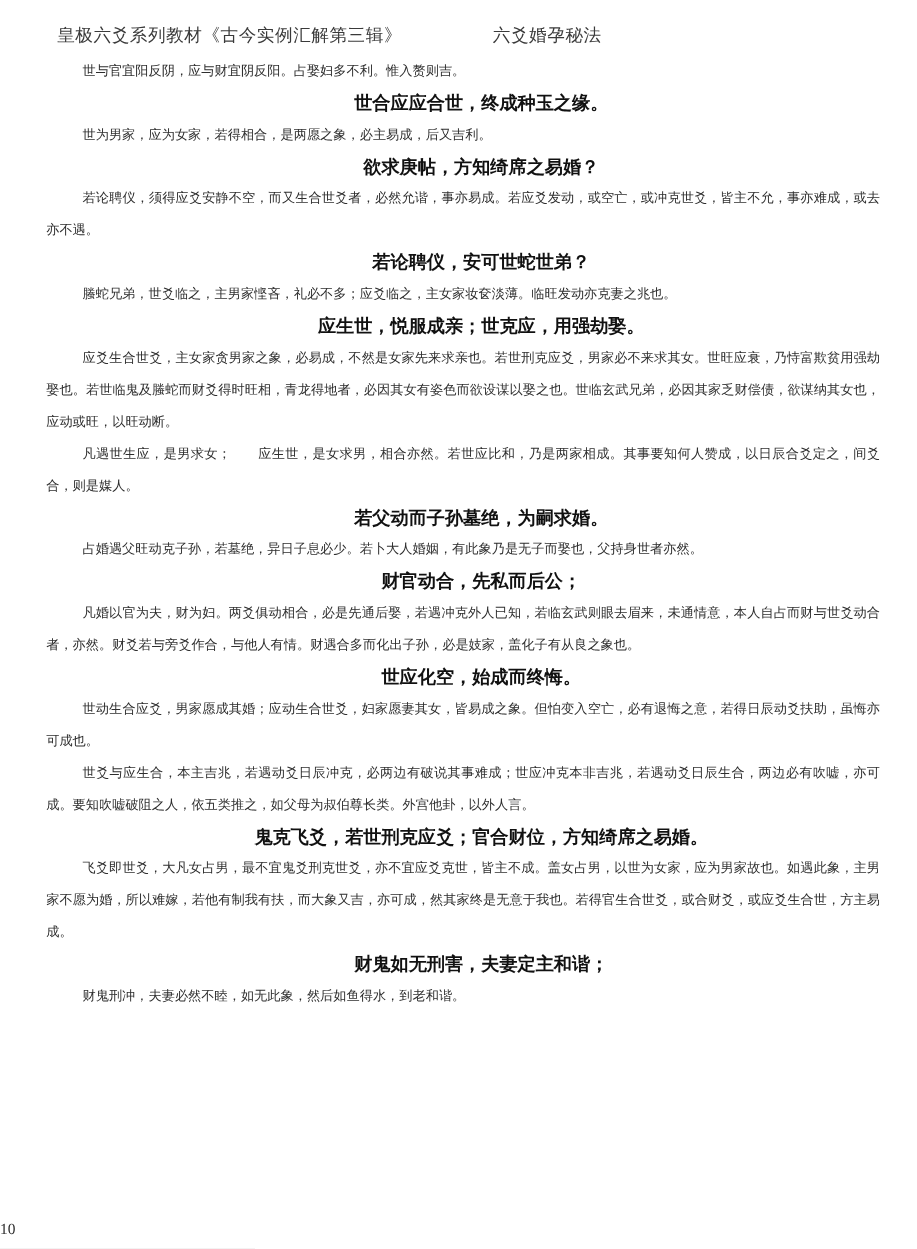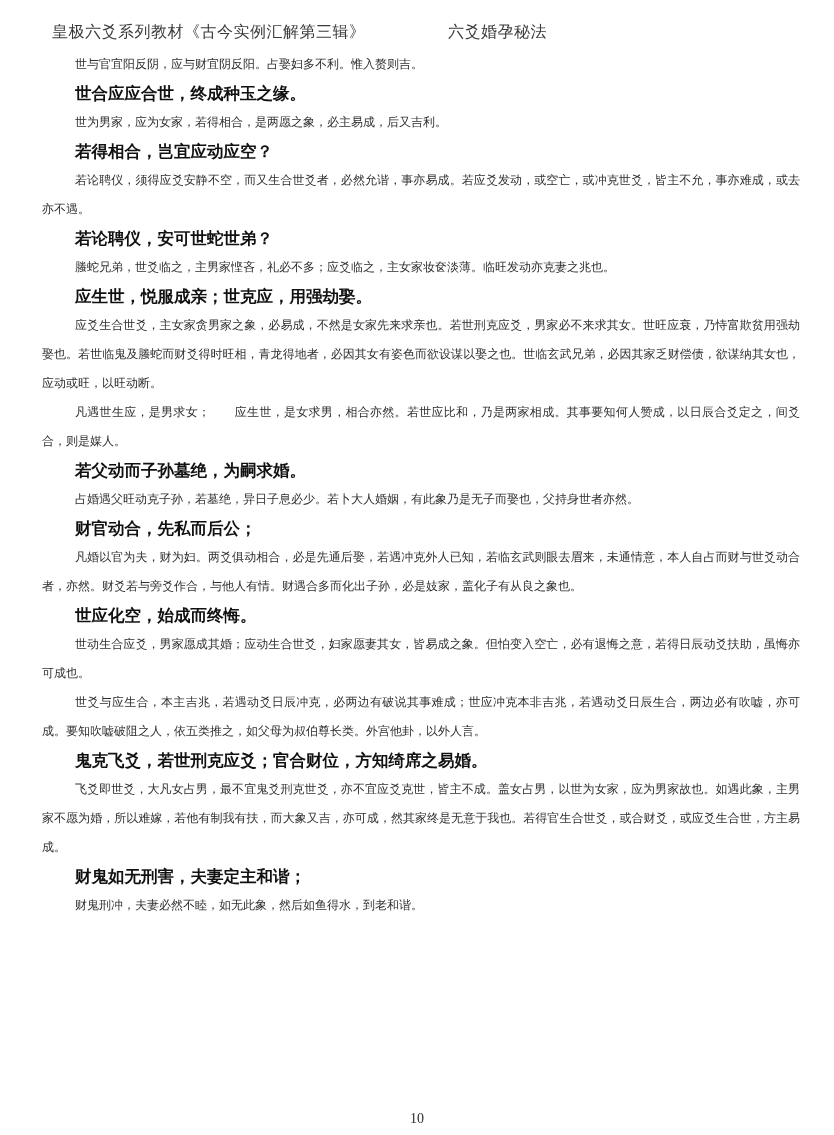--- a/index.html
+++ b/index.html
@@ -41,48 +41,48 @@
     line-height: 29px;
     text-align: justify;
     text-justify: inter-ideograph;
     text-indent: 33px;
     color: var(--text-color, #2e2e2e);
   }
   .block.heading {
     font-weight: 700;
     font-size: 16.5px;
     color: var(--heading-color, #111111);
-    text-align: left;
+    text-align: center;
   }
   .footer {
     position: absolute;
     bottom: 8px;
     left: 0;
     right: 0;
-    text-align: center;
+    text-align: left;
     font-size: 14px;
     color: var(--text-color, #2e2e2e);
   }
 </style>
 </head>
 <body>
 
 <div class="page">
 
   <div class="header">
     <span class="series-title">皇极六爻系列教材《古今实例汇解第三辑》</span>
     <span class="doc-title">六爻婚孕秘法</span>
   </div>
 
   <div class="body-area">
 
   <p class="block para">世与官宜阳反阴，应与财宜阴反阳。占娶妇多不利。惟入赘则吉。</p>
       <p class="block heading">世合应应合世，终成种玉之缘。</p>
       <p class="block para">世为男家，应为女家，若得相合，是两愿之象，必主易成，后又吉利。</p>
-      <p class="block heading">若得相合，岂宜应动应空？</p>
+      <p class="block heading">欲求庚帖，方知绮席之易婚？</p>
       <p class="block para">若论聘仪，须得应爻安静不空，而又生合世爻者，必然允谐，事亦易成。若应爻发动，或空亡，或冲克世爻，皆主不允，事亦难成，或去亦不遇。</p>
       <p class="block heading">若论聘仪，安可世蛇世弟？</p>
       <p class="block para">螣蛇兄弟，世爻临之，主男家悭吝，礼必不多；应爻临之，主女家妆奁淡薄。临旺发动亦克妻之兆也。</p>
       <p class="block heading">应生世，悦服成亲；世克应，用强劫娶。</p>
       <p class="block para">应爻生合世爻，主女家贪男家之象，必易成，不然是女家先来求亲也。若世刑克应爻，男家必不来求其女。世旺应衰，乃恃富欺贫用强劫娶也。若世临鬼及螣蛇而财爻得时旺相，青龙得地者，必因其女有姿色而欲设谋以娶之也。世临玄武兄弟，必因其家乏财偿债，欲谋纳其女也，应动或旺，以旺动断。</p>
       <p class="block para">凡遇世生应，是男求女；　　应生世，是女求男，相合亦然。若世应比和，乃是两家相成。其事要知何人赞成，以日辰合爻定之，间爻合，则是媒人。</p>
       <p class="block heading">若父动而子孙墓绝，为嗣求婚。</p>
       <p class="block para">占婚遇父旺动克子孙，若墓绝，异日子息必少。若卜大人婚姻，有此象乃是无子而娶也，父持身世者亦然。</p>
       <p class="block heading">财官动合，先私而后公；</p>
       <p class="block para">凡婚以官为夫，财为妇。两爻俱动相合，必是先通后娶，若遇冲克外人已知，若临玄武则眼去眉来，未通情意，本人自占而财与世爻动合者，亦然。财爻若与旁爻作合，与他人有情。财遇合多而化出子孙，必是妓家，盖化子有从良之象也。</p>

